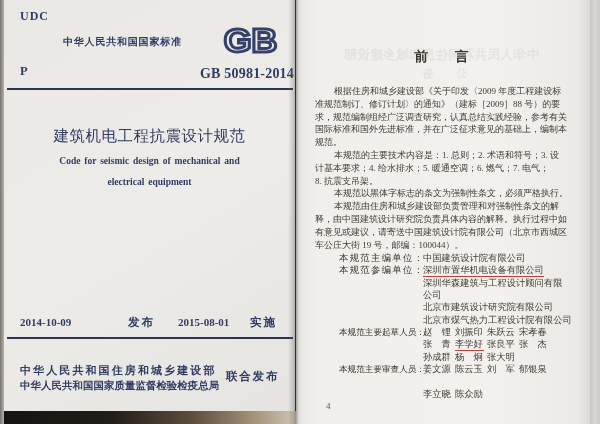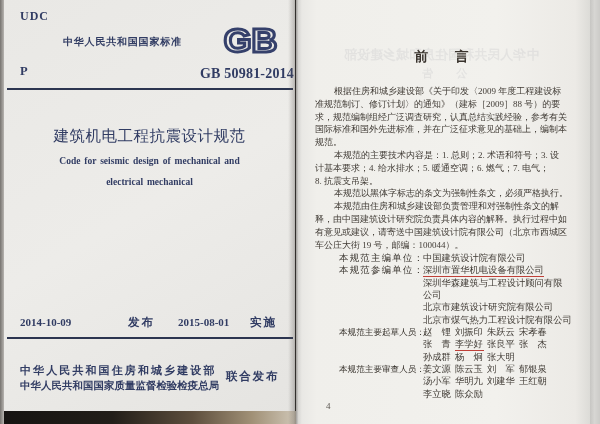--- a/index.html
+++ b/index.html
@@ -76,21 +76,21 @@
     <span class="abs c-udc">UDC</span>
     <span class="abs c-std">中华人民共和国国家标准</span>
     <svg class="abs c-logo" viewBox="0 0 62 44">
       <text x="31" y="34" text-anchor="middle" font-family="Liberation Sans, sans-serif" font-weight="bold" font-size="34" fill="none" stroke="#35406b" stroke-width="3" transform="scale(1.05,1)">GB</text>
     </svg>
     <span class="abs c-p">P</span>
     <span class="abs c-no">GB 50981-2014</span>
     <div class="c-rule rule1"></div>
     <span class="abs c-title">建筑机电工程抗震设计规范</span>
     <span class="abs c-en c-en1">Code for seismic design of mechanical and</span>
-    <span class="abs c-en c-en2">electrical mechanical</span>
+    <span class="abs c-en c-en2">electrical equipment</span>
     <span class="abs c-date d1">2014-10-09</span>
     <span class="abs c-dword w1">发布</span>
     <span class="abs c-date d2">2015-08-01</span>
     <span class="abs c-dword w2">实施</span>
     <div class="c-rule rule2"></div>
     <span class="abs c-iss1">中华人民共和国住房和城乡建设部</span>
     <span class="abs c-iss2">中华人民共和国国家质量监督检验检疫总局</span>
     <span class="abs c-joint">联合发布</span>
   </div>
 
@@ -187,26 +187,20 @@
           <span class="p-label">本规范主要审查人员：</span>
           <span class="names">
             <span class="ncell">姜文源</span>
             <span class="ncell">陈云玉</span>
             <span class="ncell">刘　军</span>
             <span class="ncell">郁银泉</span>
           </span>
         </div>
         <div class="orow">
           <span class="p-label"></span>
-          <span class="names">
-            <span class="ncell">汤小军</span>
-            <span class="ncell">华明九</span>
-            <span class="ncell">刘建华</span>
-            <span class="ncell">王红朝</span>
-          </span>
         </div>
         <div class="orow">
           <span class="p-label"></span>
           <span class="names">
             <span class="ncell">李立晓</span>
             <span class="ncell">陈众励</span>
             <span class="ncell"></span>
             <span class="ncell"></span>
           </span>
         </div>

